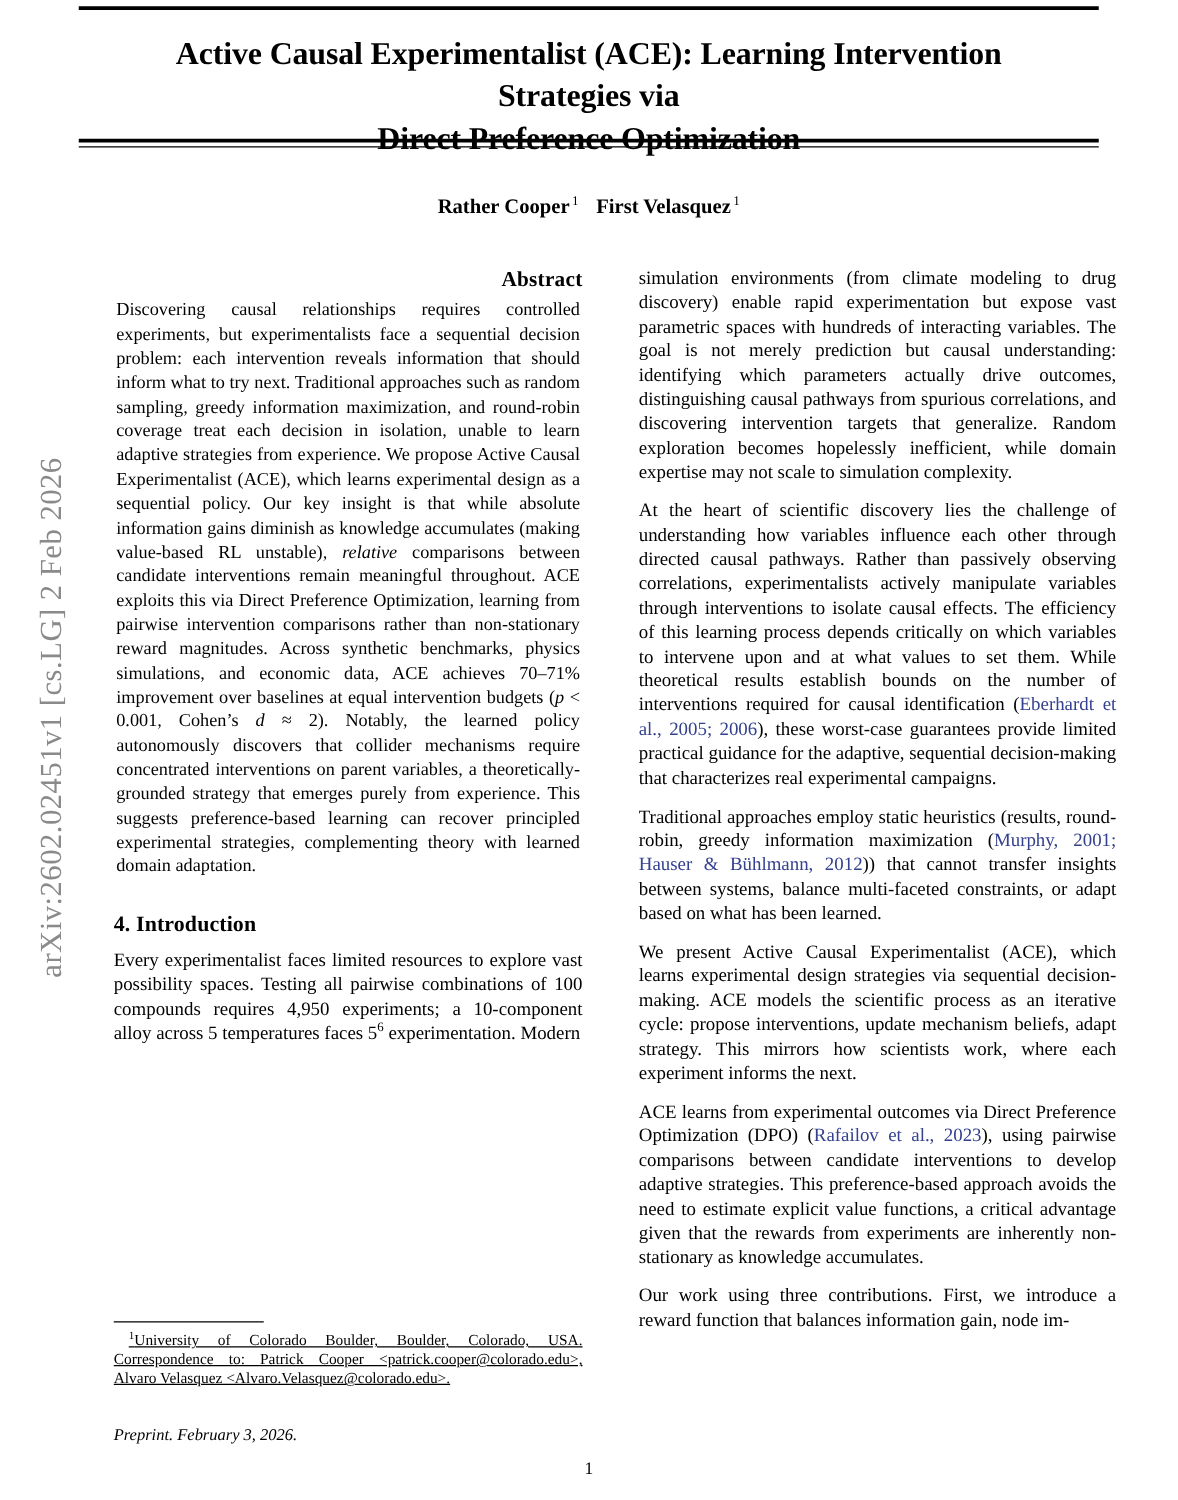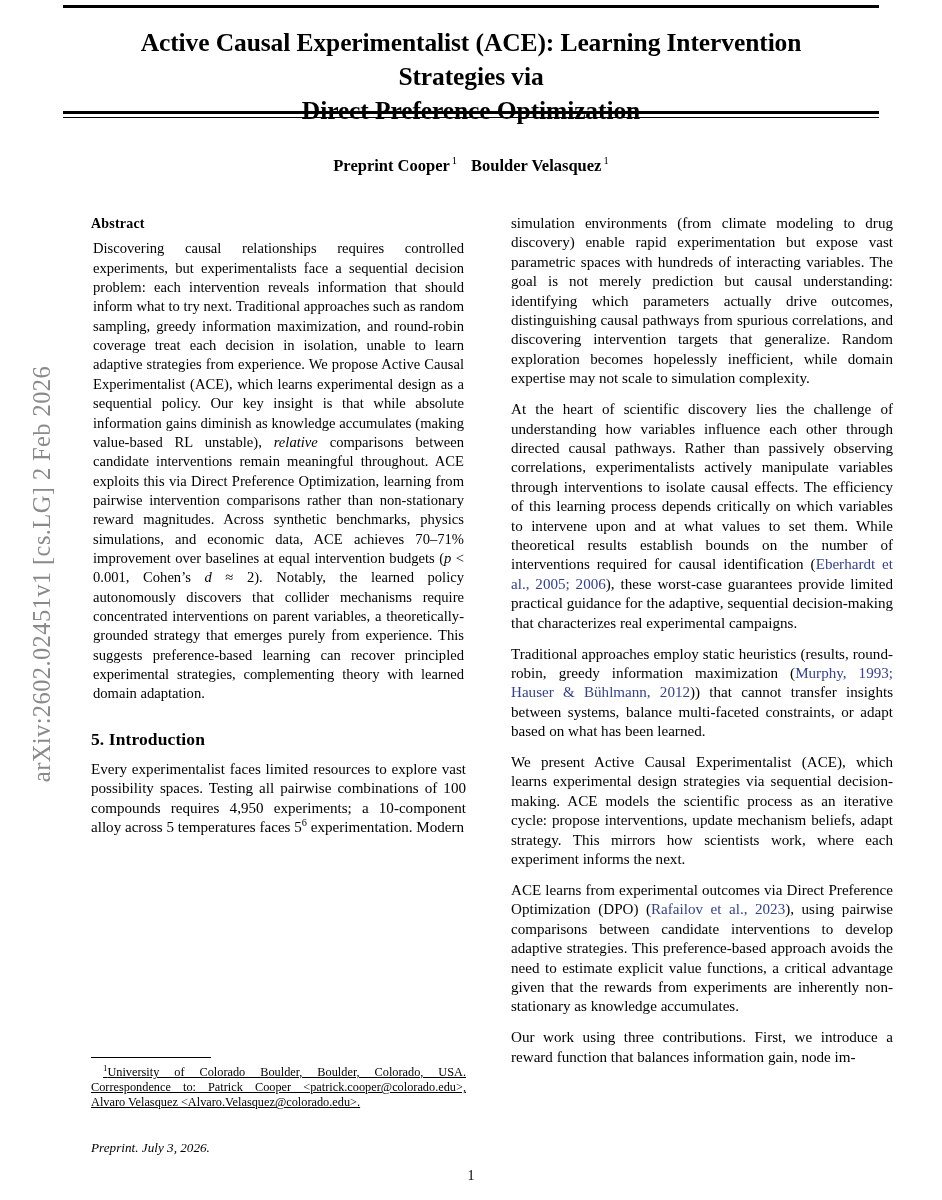--- a/index.html
+++ b/index.html
@@ -103,23 +103,23 @@
     line-height: 19.4px;
     text-align: justify;
     text-justify: inter-word;
     hyphens: manual;
   }
   #col-left  { left: 28px; width: 375px; }
   #col-right { left: 448px; width: 382px; }
 
   h2.abstract-head {
     margin: 0 0 6px 0;
-    font-size: 14px;
-    font-weight: bold;
-    text-align: left;
+    font-size: 17px;
+    font-weight: bold;
+    text-align: right;
     letter-spacing: 0.2px;
   }
 
   .abstract-body {
     font-size: 14.6px;
     line-height: 19.35px;
     text-align: justify;
     margin: 2px;
   }
 
@@ -198,53 +198,53 @@
 
   <div id="title">
     <span>Active Causal Experimentalist (ACE): Learning Intervention Strategies via</span><br>
     <span>Direct Preference Optimization</span>
   </div>
 
   <div class="rule-title-thick"></div>
   <div class="rule-title-thin"></div>
 
   <div id="authors">
-    <span>Preprint Cooper</span><span class="aff">1</span><span class="gap"></span><span>Boulder Velasquez</span><span class="aff">1</span>
+    <span>Rather Cooper</span><span class="aff">1</span><span class="gap"></span><span>First Velasquez</span><span class="aff">1</span>
   </div>
 
   <div class="col" id="col-left">
 
     <h2 class="abstract-head">Abstract</h2>
 
     <p class="abstract-body"><span>Discovering causal relationships requires controlled experiments, but experimentalists face a sequential decision problem: each intervention reveals information that should inform what to try next. Traditional approaches such as random sampling, greedy information maximization, and round-robin coverage treat each decision in isolation, unable to learn adaptive strategies from experience. We propose Active Causal Experimentalist (ACE), which learns experimental design as a sequential policy. Our key insight is that while absolute information gains diminish as knowledge accumulates (making value-based RL unstable), </span><em>relative</em><span> comparisons between candidate interventions remain meaningful throughout. ACE exploits this via Direct Preference Optimization, learning from pairwise intervention comparisons rather than non-stationary reward magnitudes. Across synthetic benchmarks, physics simulations, and economic data, ACE achieves 70–71% improvement over baselines at equal intervention budgets (</span><span class="mathit">p</span><span> &lt; 0.001, Cohen’s </span><span class="mathit">d</span><span> ≈ 2). Notably, the learned policy autonomously discovers that collider mechanisms require concentrated interventions on parent variables, a theoretically-grounded strategy that emerges purely from experience. This suggests preference-based learning can recover principled experimental strategies, complementing theory with learned domain adaptation.</span></p>
 
     <div style="height:24px"></div>
 
-    <h2 class="section-head">5. Introduction</h2>
+    <h2 class="section-head">4. Introduction</h2>
 
     <p class="para"><span>Every experimentalist faces limited resources to explore vast possibility spaces. Testing all pairwise combinations of 100 compounds requires 4,950 experiments; a 10-component alloy across 5 temperatures faces 5</span><sup>6</sup><span> experimentation. Modern</span></p>
   </div>
 
   <div class="col" id="col-right">
 
     <p class="para">simulation environments (from climate modeling to drug discovery) enable rapid experimentation but expose vast parametric spaces with hundreds of interacting variables. The goal is not merely prediction but causal understanding: identifying which parameters actually drive outcomes, distinguishing causal pathways from spurious correlations, and discovering intervention targets that generalize. Random exploration becomes hopelessly inefficient, while domain expertise may not scale to simulation complexity.</p>
 
     <p class="para"><span>At the heart of scientific discovery lies the challenge of understanding how variables influence each other through directed causal pathways. Rather than passively observing correlations, experimentalists actively manipulate variables through interventions to isolate causal effects. The efficiency of this learning process depends critically on which variables to intervene upon and at what values to set them. While theoretical results establish bounds on the number of interventions required for causal identification (</span><span class="cite">Eberhardt et al., 2005; 2006</span><span>), these worst-case guarantees provide limited practical guidance for the adaptive, sequential decision-making that characterizes real experimental campaigns.</span></p>
 
-    <p class="para"><span>Traditional approaches employ static heuristics (results, round-robin, greedy information maximization (</span><span class="cite">Murphy, 1993</span><span class="cite">; </span><span class="cite">Hauser &amp; Bühlmann, 2012</span><span>)) that cannot transfer insights between systems, balance multi-faceted constraints, or adapt based on what has been learned.</span></p>
+    <p class="para"><span>Traditional approaches employ static heuristics (results, round-robin, greedy information maximization (</span><span class="cite">Murphy, 2001</span><span class="cite">; </span><span class="cite">Hauser &amp; Bühlmann, 2012</span><span>)) that cannot transfer insights between systems, balance multi-faceted constraints, or adapt based on what has been learned.</span></p>
 
     <p class="para">We present Active Causal Experimentalist (ACE), which learns experimental design strategies via sequential decision-making. ACE models the scientific process as an iterative cycle: propose interventions, update mechanism beliefs, adapt strategy. This mirrors how scientists work, where each experiment informs the next.</p>
 
     <p class="para"><span>ACE learns from experimental outcomes via Direct Preference Optimization (DPO) (</span><span class="cite">Rafailov et al., 2023</span><span>), using pairwise comparisons between candidate interventions to develop adaptive strategies. This preference-based approach avoids the need to estimate explicit value functions, a critical advantage given that the rewards from experiments are inherently non-stationary as knowledge accumulates.</span></p>
 
     <p class="para">Our work using three contributions. First, we introduce a reward function that balances information gain, node im-</p>
   </div>
 
   <div id="footnote">
     <div class="fn-rule"></div>
     <p class="fn-text"><span class="fn-indent"></span><span class="fn-mark">1</span><span>University of Colorado Boulder, Boulder, Colorado, USA. Correspondence to: Patrick Cooper &lt;patrick.cooper@colorado.edu&gt;, Alvaro Velasquez &lt;Alvaro.Velasquez@colorado.edu&gt;.</span></p>
   </div>
 
-  <div id="preprint">Preprint. July 3, 2026.</div>
+  <div id="preprint">Preprint. February 3, 2026.</div>
 
   <div id="page-number">1</div>
 
 </div>
 
 </body></html>

